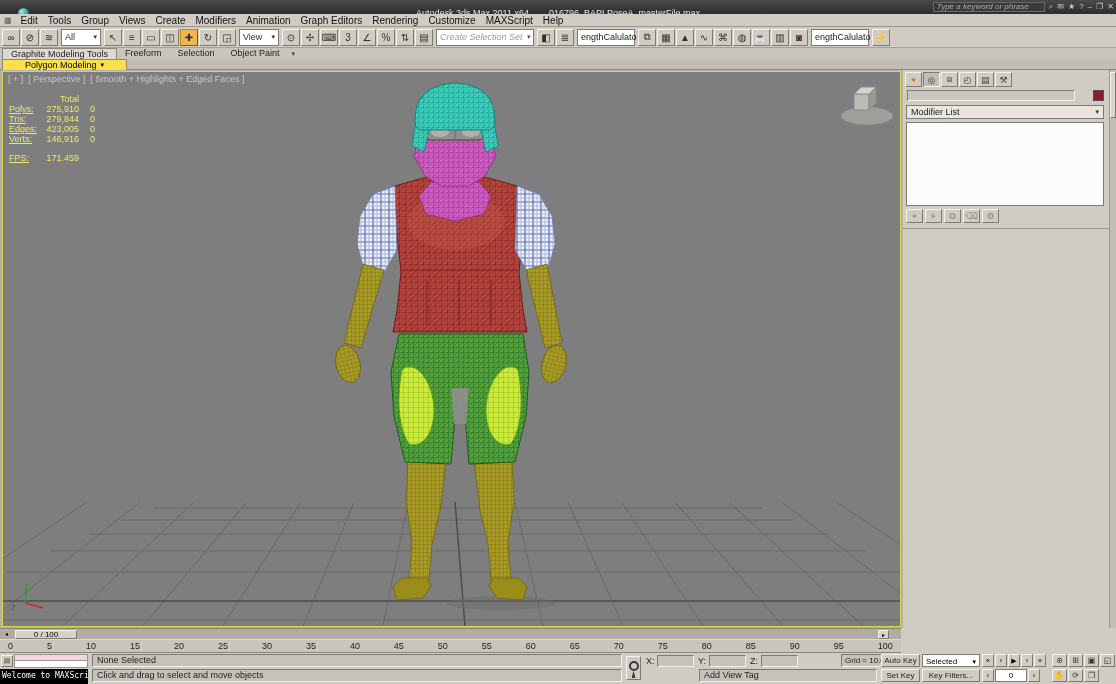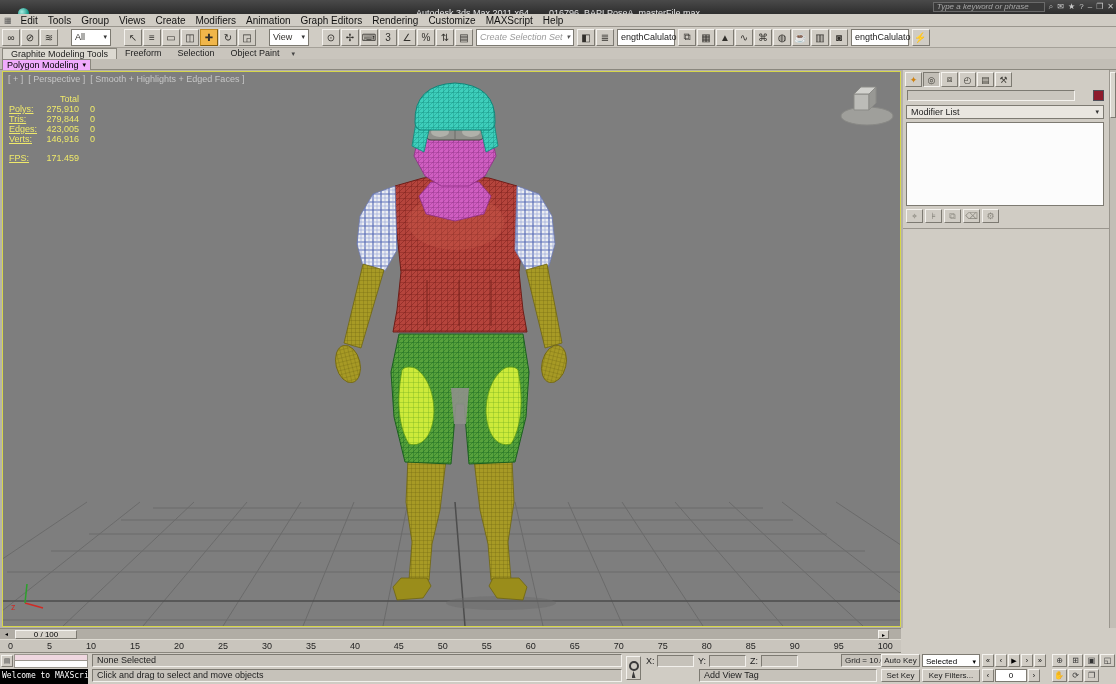--- a/index.html
+++ b/index.html
@@ -28,37 +28,37 @@
   .mb-items { display:flex; }
   .menu-item { padding:0 5px; white-space:nowrap; }
 
   
   .toolbar { position:absolute; left:0; top:27px; width:1116px; height:21px; background:#d0ccc4;
     border-bottom:1px solid #a5a199; display:flex; align-items:center; padding:0 2px; gap:1px; }
   .t { height:17px; display:inline-flex; align-items:center; justify-content:center;
     font-size:10px; color:#32302c; flex:0 0 auto; white-space:nowrap; }
   .t-icon, .t-icon-active { width:18px; border:1px solid; border-color:#f4f2ee #7d7a72 #7d7a72 #f4f2ee; background:#d0ccc4; }
   .t-icon-active { background:#f0b64a; border-color:#c58c1e #7e5a0e #7e5a0e #c58c1e; }
-  .t-dropdown { border:1px solid #7d7a72; background:#fff; font-size:9px; padding:0 3px; min-width:40px; margin:0 12px; justify-content:flex-start; }
+  .t-dropdown { border:1px solid #7d7a72; background:#fff; font-size:9px; padding:0 3px; min-width:40px; margin:0 2px; justify-content:flex-start; }
   .t-dropdown::after { content:"▾"; font-size:7px; margin-left:auto; padding-left:5px; color:#333; }
   .t-field { border:1px solid #7d7a72; background:#fff; color:#9a9a9a; font-style:italic; font-size:9px;
     width:98px; padding:0 3px; margin:0 2px; justify-content:flex-start; }
   .t-field::after { content:"▾"; font-size:7px; margin-left:auto; color:#555; }
   .t-field2 { border:1px solid #7d7a72; background:#fff; color:#222; font-size:9px; width:58px; padding:0 3px; margin:12px 2px; justify-content:flex-start; }
 
   
   .ribbonrow { position:absolute; left:0; top:48px; width:1116px; height:11px; background:#c9c5bd;
     display:flex; align-items:flex-end; padding-left:2px; font-size:9px; color:#222; }
   .rtabs { display:flex; height:11px; }
   .ribbon-tab { padding:0 8px; line-height:11px; white-space:nowrap; }
   .rtabs .ribbon-tab:first-child { background:#dcd9d1; border:1px solid #8a877e; border-bottom:none; }
   .ribbon-dd { margin-left:4px; font-size:7px; line-height:11px; color:#444; }
   .polyrow { position:absolute; left:0; top:59px; width:1116px; height:11px; background:#c2beb6; border-bottom:1px solid #8a877e; }
-  .poly-tab { position:absolute; left:2px; top:0; height:11px; line-height:10px; padding:0 4px;
-    font-size:9px; background:#f0abfc; border:1px solid #8a877e; border-bottom:none; display:inline-flex; gap:4px; }
+  .poly-tab { position:absolute; left:2px; top:0; height:11px; line-height:10px; padding:0 22px;
+    font-size:9px; background:#fde047; border:1px solid #8a877e; border-bottom:none; display:inline-flex; gap:4px; }
   .poly-tab .dd { font-size:7px; }
 
   
   .main { position:absolute; left:0; top:70px; width:1116px; height:558px; background:#b5b1a9; }
   .viewport { position:absolute; left:2px; top:1px; width:899px; height:556px;
     border:1px solid #d6d64a; background:#7e7e7e; overflow:hidden; }
   .vp-label { position:absolute; top:2px; left:5px; font-size:9px; color:#c6c6c6; display:flex; gap:5px; white-space:nowrap; }
   .vp-stats { position:absolute; top:22px; left:6px; font-size:9px; color:#efe96a; line-height:10px; }
   .st-total { margin-left:30px; width:40px; text-align:right; }
   .st-row { display:flex; }

